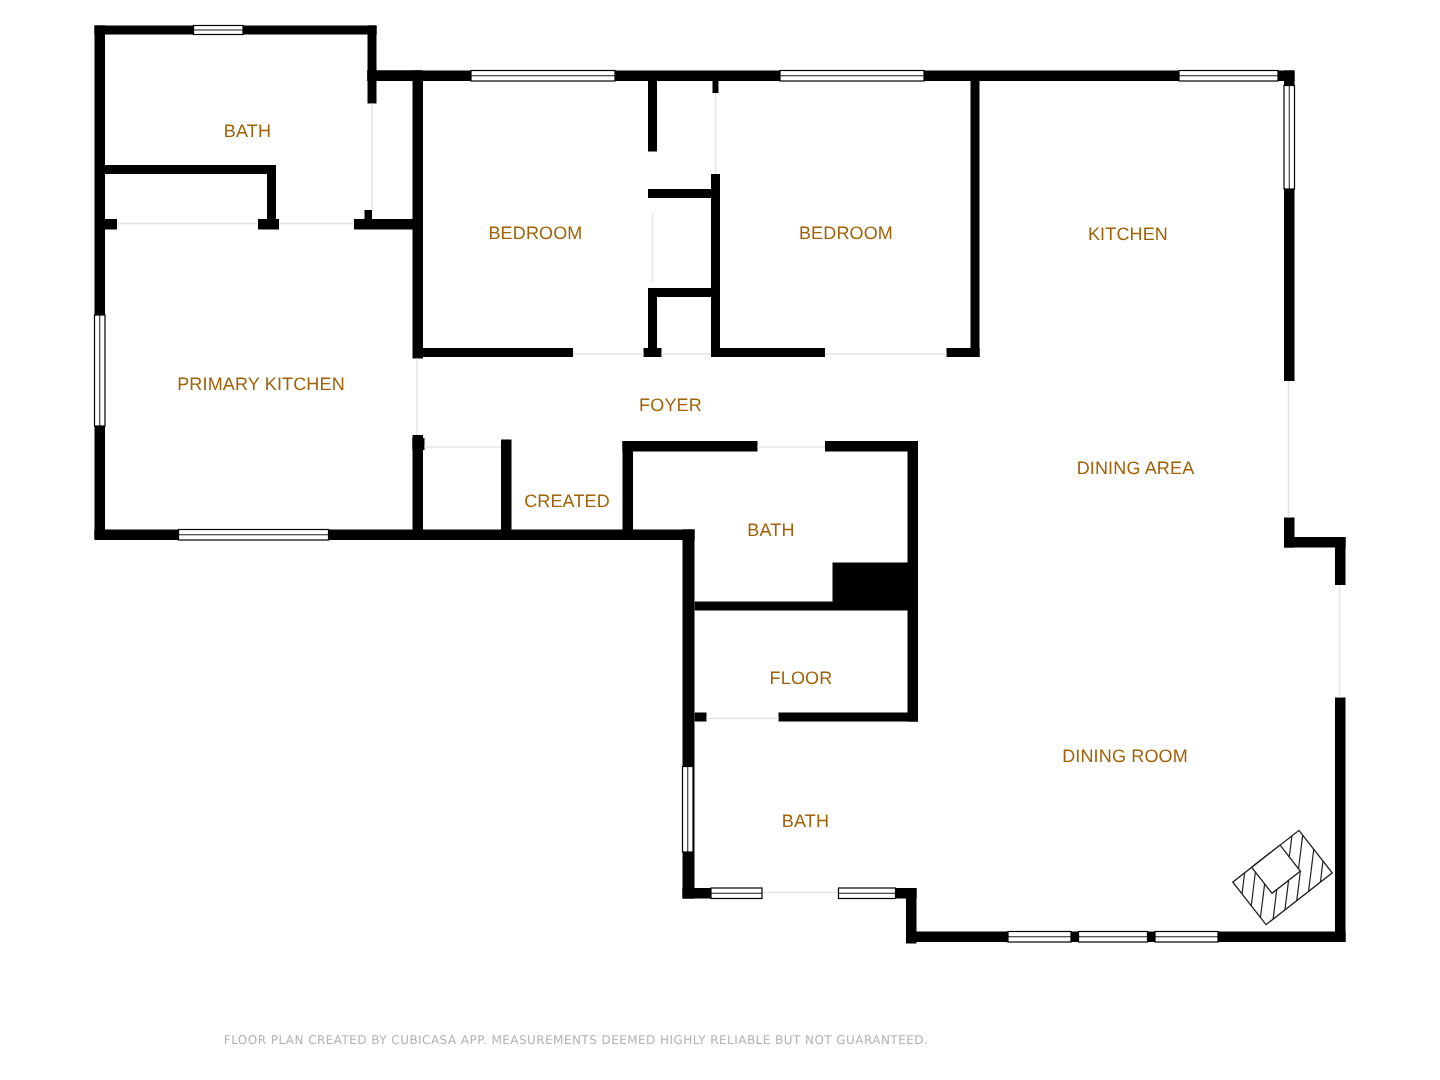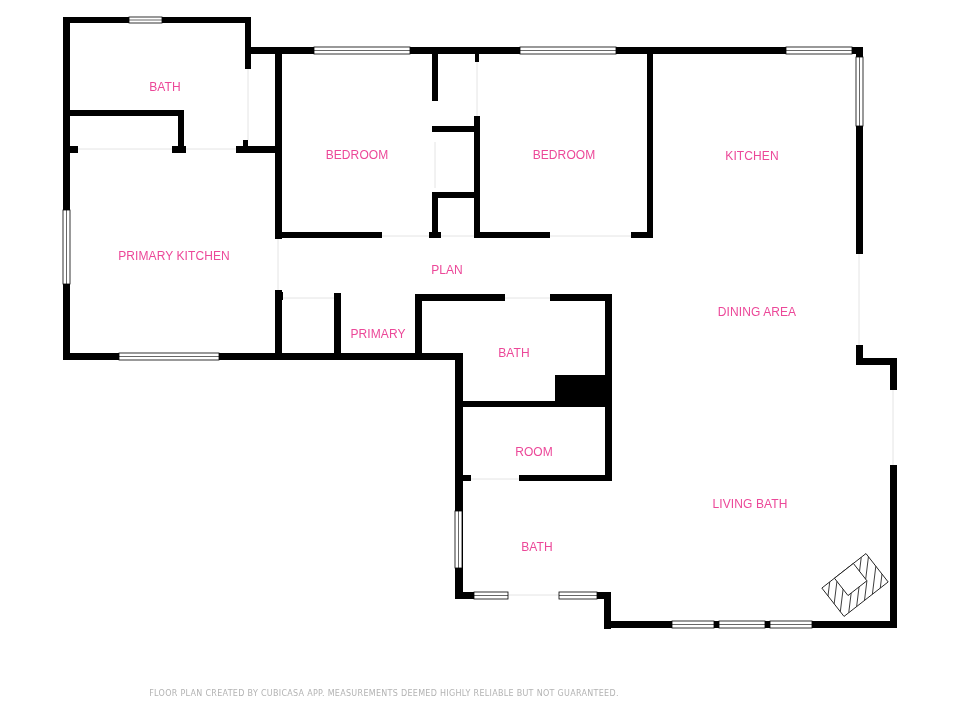--- a/index.html
+++ b/index.html
@@ -2,21 +2,21 @@
 <html><head>
 <meta charset="utf-8">
 <style>
   html, body { margin:0; padding:0; background:#ffffff; }
   body { width:960px; height:720px; position:relative; overflow:hidden; font-family:"Liberation Sans", sans-serif; }
   svg#plan { position:absolute; left:0; top:0; }
   .wall { fill:#000; }
   .win { fill:#fff; stroke:#000; stroke-width:0.8; }
   .winline { stroke:#000; stroke-width:0.6; }
   .door { stroke:#e4e4e4; stroke-width:1; }
-  .room-label { position:absolute; font-size:12px; color:#ec4899; white-space:nowrap; transform:translate(-50%,-50%); letter-spacing:0.1px; }
+  .room-label { position:absolute; font-size:12px; color:#a16207; white-space:nowrap; transform:translate(-50%,-50%); letter-spacing:0.1px; }
   .footer { position:absolute; left:0; width:768px; top:689px; text-align:center; font-family:"DejaVu Sans", sans-serif; font-size:8px; color:#b3b3b3; letter-spacing:0.3px; }
 </style>
 </head>
 <body>
 
 <svg id="plan" width="960" height="720" viewBox="0 0 960 720">
 
   <g>
     <rect class="wall" x="63" y="17" width="188" height="6"></rect>
     <rect class="wall" x="63" y="17" width="7" height="342"></rect>
@@ -166,21 +166,21 @@
       <line x1="12" y1="2" x2="28" y2="-14"></line>
     </g>
   </g>
 </svg>
 
 <div class="room-label" style="left:165px;top:87px;">BATH</div>
 <div class="room-label" style="left:357px;top:155px;">BEDROOM</div>
 <div class="room-label" style="left:564px;top:155px;">BEDROOM</div>
 <div class="room-label" style="left:752px;top:156px;text-align:right;">KITCHEN</div>
 <div class="room-label" style="left:174px;top:256px;">PRIMARY KITCHEN</div>
-<div class="room-label" style="left:447px;top:270px;">PLAN</div>
+<div class="room-label" style="left:447px;top:270px;">FOYER</div>
 <div class="room-label" style="left:734px;top:312px;padding-left:46px;">DINING AREA</div>
-<div class="room-label" style="left:378px;top:334px;">PRIMARY</div>
+<div class="room-label" style="left:378px;top:334px;">CREATED</div>
 <div class="room-label" style="left:514px;top:353px;">BATH</div>
-<div class="room-label" style="left:534px;top:452px;">ROOM</div>
-<div class="room-label" style="left:750px;top:504px;">LIVING BATH</div>
+<div class="room-label" style="left:534px;top:452px;">FLOOR</div>
+<div class="room-label" style="left:750px;top:504px;">DINING ROOM</div>
 <div class="room-label" style="left:537px;top:547px;">BATH</div>
 
 <div class="footer">FLOOR PLAN CREATED BY CUBICASA APP. MEASUREMENTS DEEMED HIGHLY RELIABLE BUT NOT GUARANTEED.</div>
 
 </body></html>

